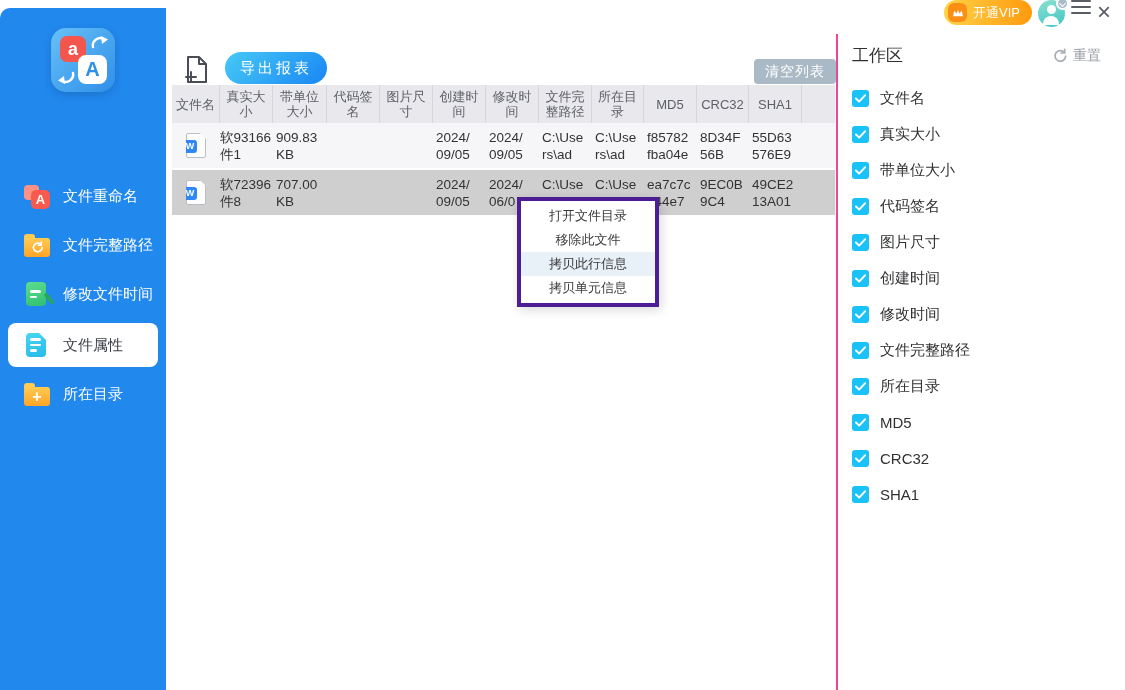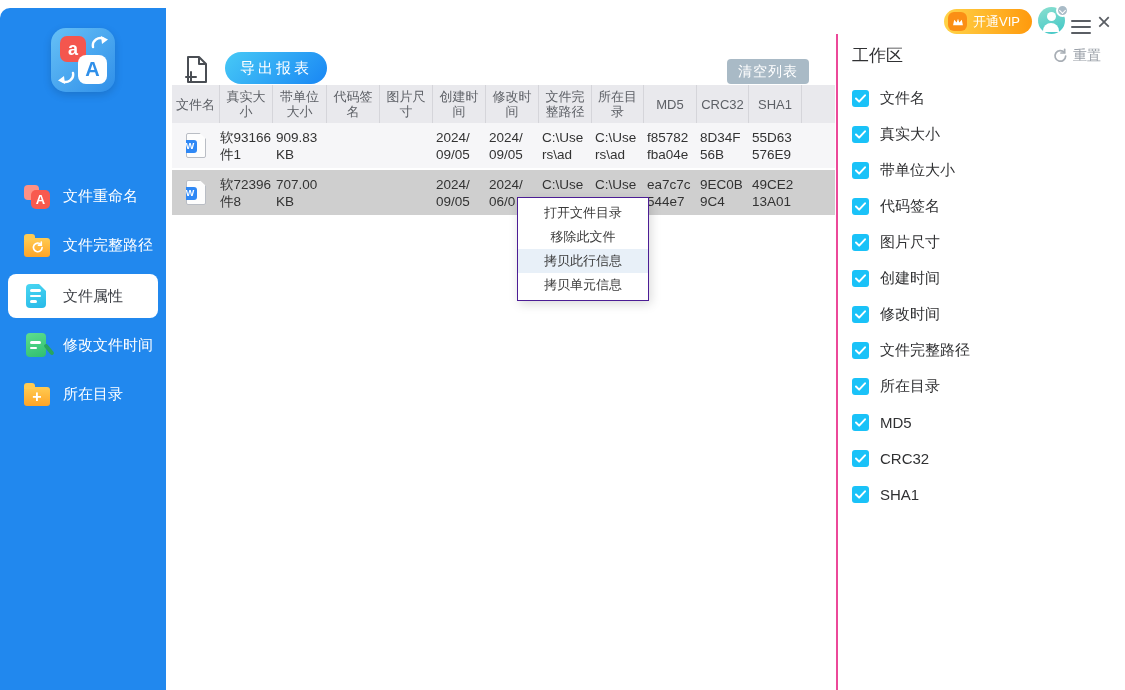--- a/index.html
+++ b/index.html
@@ -82,21 +82,21 @@
   .doc.cyan { background:linear-gradient(160deg,#49d6f2,#27b9e8); }
   .doc.cyan::before {
     content:''; position:absolute; top:0; right:0;
     border-top:7px solid #fff; border-left:7px solid transparent;
   }
   .doc .bar { height:2.5px; border-radius:2px; background:#fff; }
   .doc .bar.w1 { width:11px; } .doc .bar.w2 { width:7px; }
   
   .titlebar {
     position:absolute; left:166px; top:0; right:0; height:34px; background:#fff;
-    display:flex; align-items:flex-end; justify-content:flex-end; gap:6px; padding-right:14px;
+    display:flex; align-items:flex-start; justify-content:flex-end; gap:6px; padding-right:14px;
   }
   .vip-btn {
     height:25px; border-radius:13px; background:linear-gradient(90deg,#ffd348,#ff9a0d);
     color:#fff; font-size:13px; display:flex; align-items:center; gap:6px;
     padding:0 12px 0 4px; cursor:pointer;
   }
   .vip-crown {
     width:19px; height:19px; border-radius:6px; background:#fb8f15;
     display:flex; align-items:center; justify-content:center;
   }
@@ -120,21 +120,21 @@
   
   .table-area { position:absolute; left:166px; top:34px; width:670px; bottom:0; background:#fff; }
   .toolbar { height:50px; display:flex; align-items:flex-end; padding-left:18px; }
   .add-btn { cursor:pointer; display:flex; }
   .export-btn {
     margin-left:16px; width:102px; height:32px; border-radius:16px; border:none;
     background:linear-gradient(135deg,#47c9f6,#1986f4); color:#fff; font-size:15px;
     letter-spacing:3px; display:flex; align-items:center; justify-content:center; cursor:pointer;
   }
   .clear-btn {
-    margin-left:auto; margin-right:27px; width:82px; height:25px; border-radius:4px; border:none;
+    margin-left:auto; width:82px; height:25px; border-radius:4px; border:none;
     background:#a9bac6; color:#fff; font-size:14px; letter-spacing:1px;
     display:flex; align-items:center; justify-content:center; cursor:pointer;
   }
   .grid { position:absolute; left:6px; top:51px; width:663px; }
   .thead, .trow {
     display:grid;
     grid-template-columns:48px 53px 54px 53px 53px 53px 53px 53px 52px 53px 52px 53px 33px;
   }
   .thead { background:#e9e9ed; }
   .th {
@@ -158,22 +158,22 @@
     clip-path:polygon(0 0, 68% 0, 100% 24%, 100% 100%, 0 100%);
   }
   .wicon .wbox {
     position:absolute; left:-4px; top:6px; width:14px; height:13px; border-radius:3px;
     background:#2f88f5; color:#fff; font-size:9px; font-weight:bold;
     display:flex; align-items:center; justify-content:center;
   }
   .fname { white-space:pre-line; font-size:13.5px; line-height:17px; }
   
   .ctx-menu {
-    position:absolute; left:351px; top:163px; width:132px; background:#fff;
-    border:1px solid #4c1d95; box-shadow:2px 3px 10px rgba(0,0,0,.15);
+    position:absolute; left:351px; top:163px; width:142px; background:#fff;
+    border:4px solid #4c1d95; box-shadow:2px 3px 10px rgba(0,0,0,.15);
     padding:3px 0; z-index:10;
   }
   .ctx-item {
     height:24px; line-height:24px; text-align:center; font-size:13px; color:#3a3a3a; cursor:pointer;
   }
   .ctx-item.active { background:#e8f0f8; }
   
   .workspace {
     position:absolute; left:836px; top:34px; right:0; bottom:0;
     border-left:2px solid #ec4899; background:#fff; padding:10px 24px 0 14px;
@@ -218,38 +218,38 @@
       <span class="nicon">
         <span class="folder">
           <svg width="13" height="13" viewBox="0 0 24 24">
               <path d="M18.5 6.5 A8 8 0 1 0 20.5 12" fill="none" stroke="#fff" stroke-width="3" stroke-linecap="round"></path>
               <path d="M19 2 v5.5 h-5.5" fill="none" stroke="#fff" stroke-width="3" stroke-linecap="round"></path>
             </svg>
         </span>
       </span>
       <span>文件完整路径</span>
     </div>
+    <div class="nav-item">
+      <span class="nicon">
+        <span class="doc green">
+            <i class="bar w1"></i>
+            <i class="bar w2"></i>
+          </span>
+      </span>
+      <span>修改文件时间</span>
+    </div>
     <div class="nav-item active">
       <span class="nicon">
         <span class="doc cyan">
             <i class="bar w1"></i>
             <i class="bar w1"></i>
             <i class="bar w2"></i>
           </span>
       </span>
       <span>文件属性</span>
-    </div>
-    <div class="nav-item">
-      <span class="nicon">
-        <span class="doc green">
-            <i class="bar w1"></i>
-            <i class="bar w2"></i>
-          </span>
-      </span>
-      <span>修改文件时间</span>
     </div>
     <div class="nav-item">
       <span class="nicon">
         <span class="folder">
             <span class="plus">+</span>
           </span>
       </span>
       <span>所在目录</span>
     </div>
   </div>

